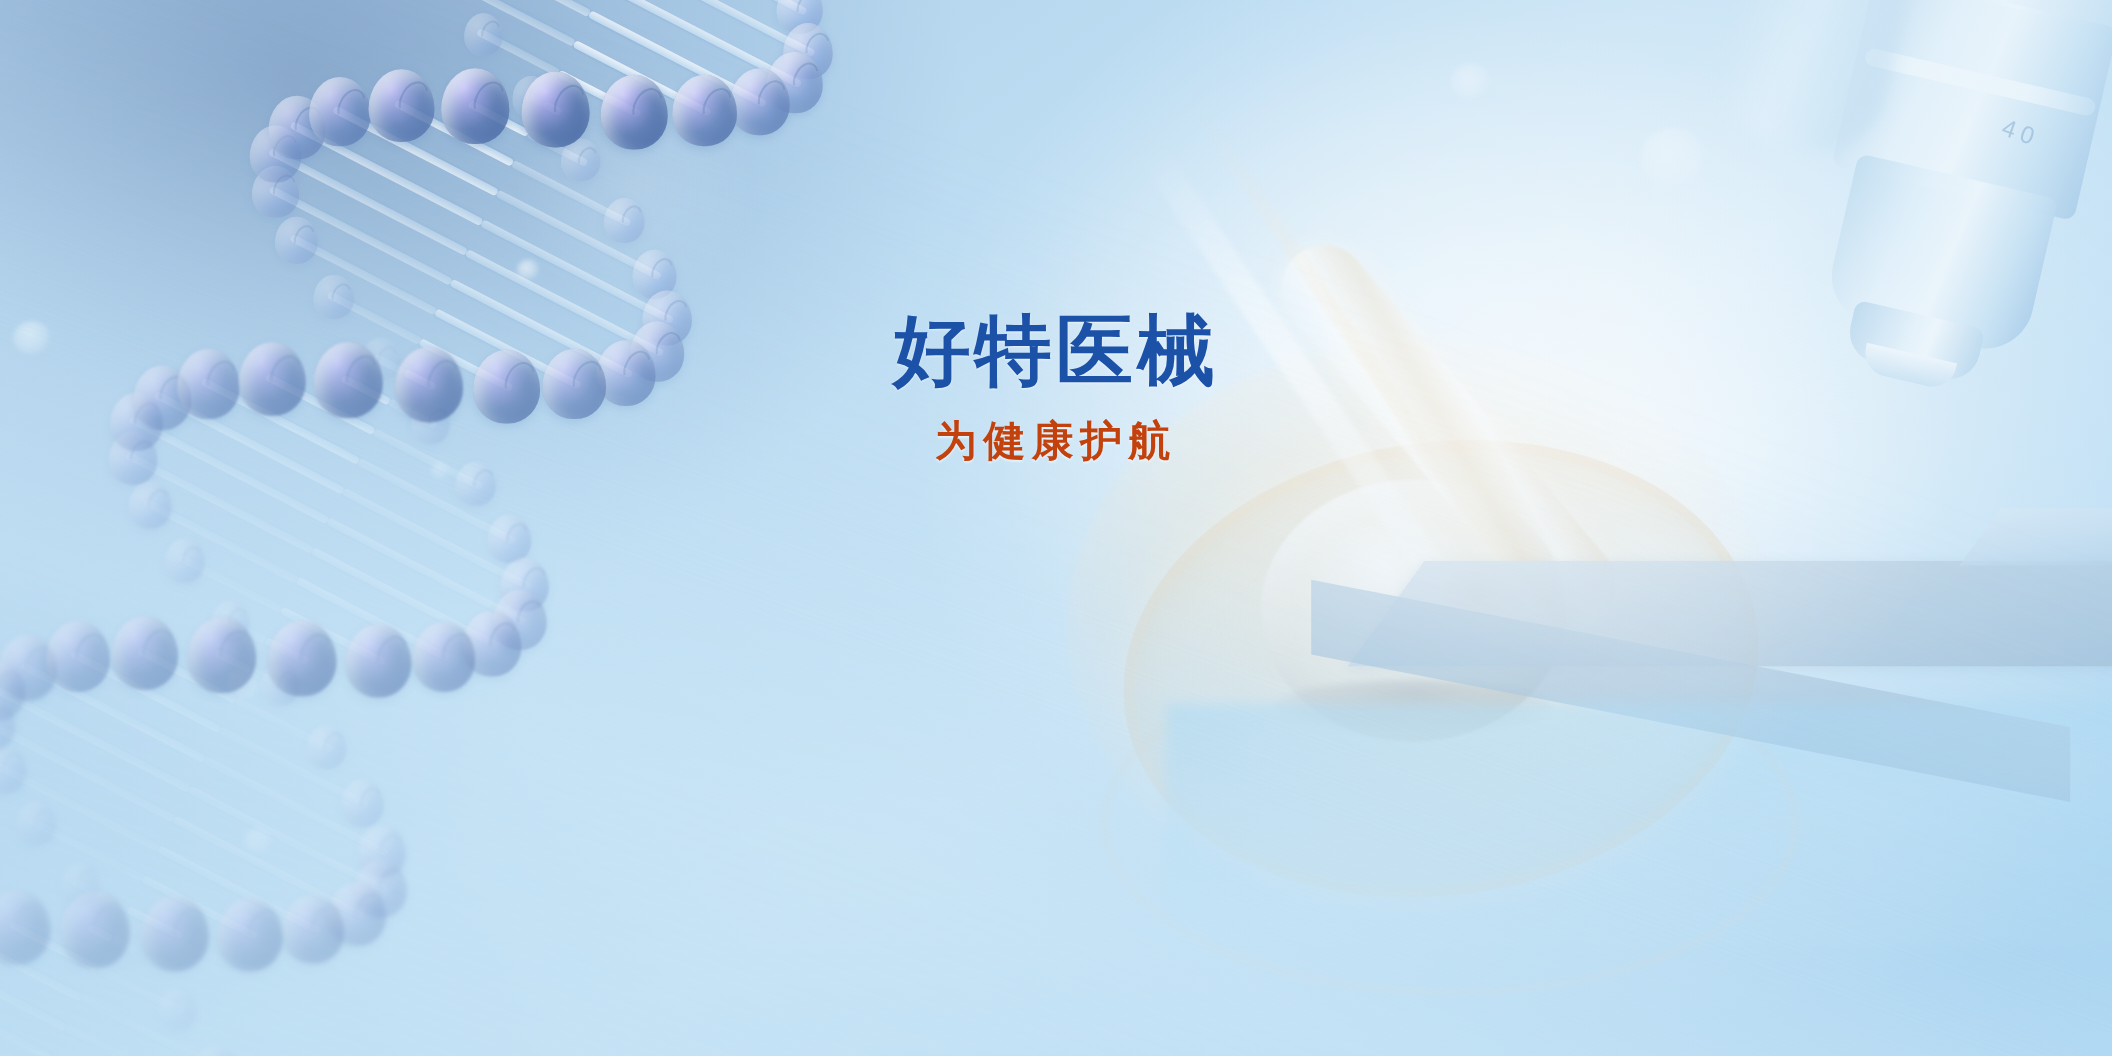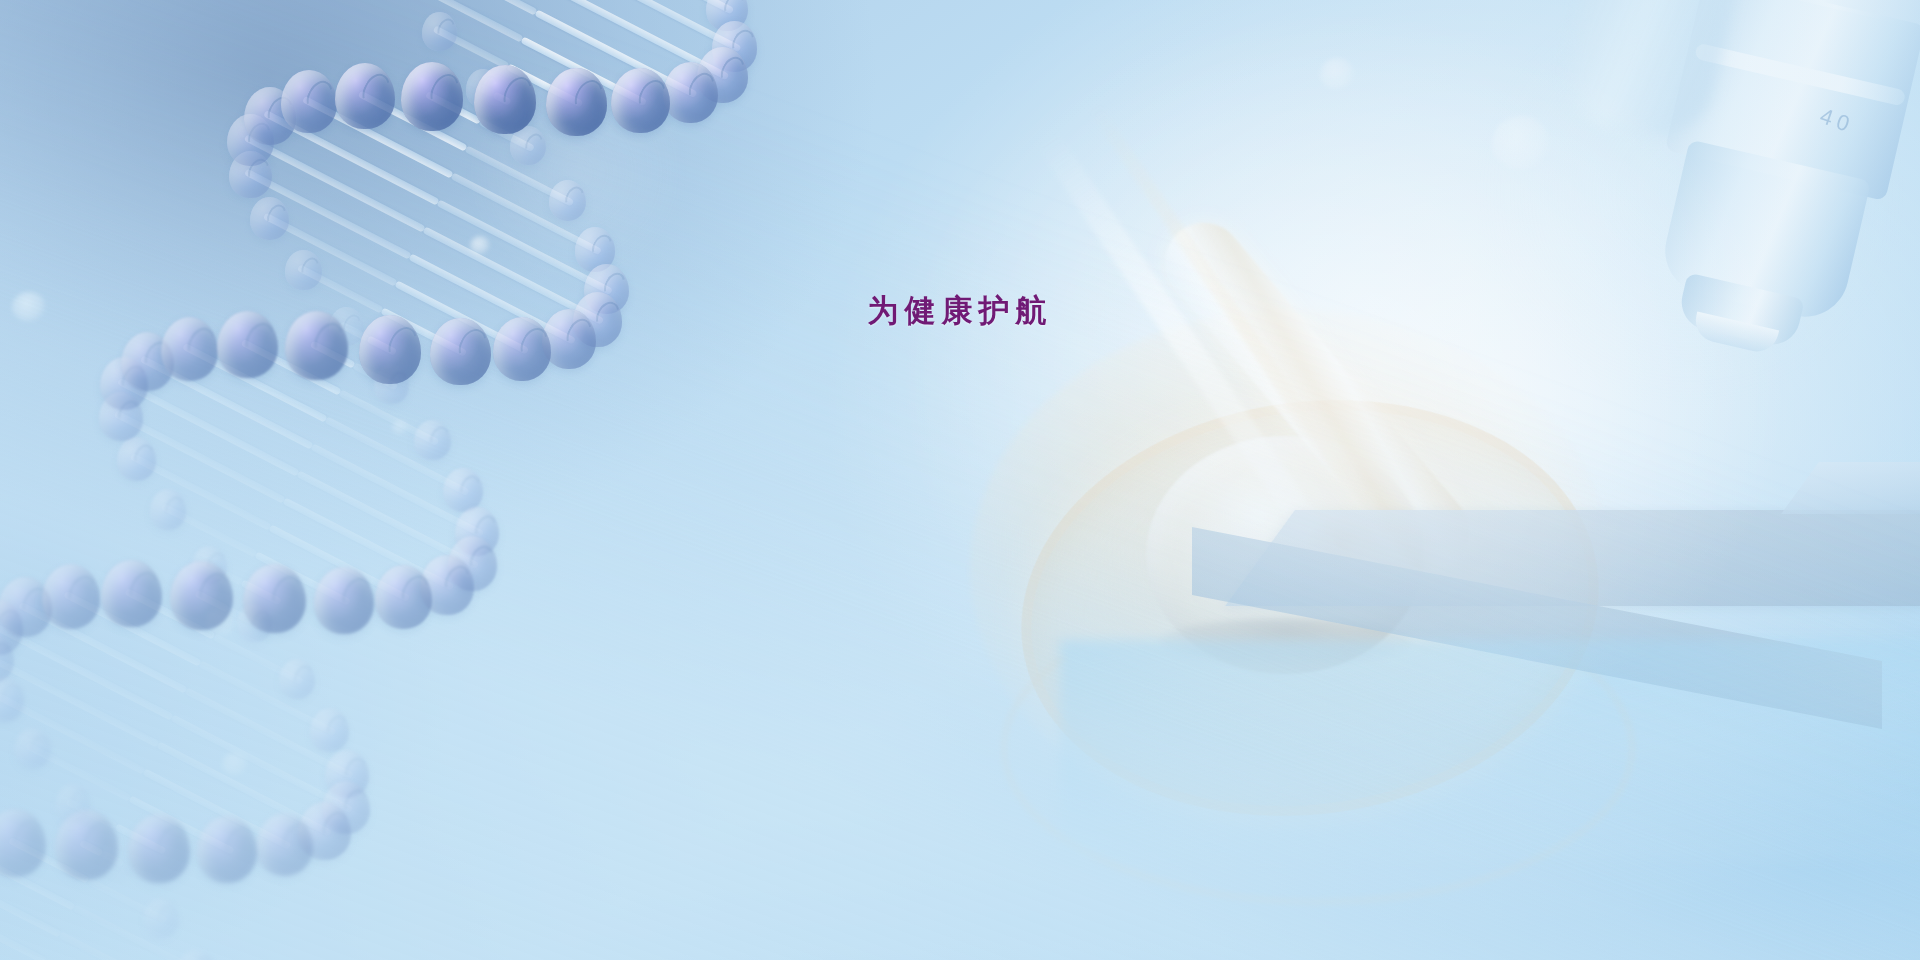--- a/index.html
+++ b/index.html
@@ -62,21 +62,21 @@
     font-size:70px;line-height:1.06;font-weight:700;color:#1c51a8;
     letter-spacing:4px;margin:0 0 26px 0;
     text-shadow:0 1px 2px rgba(255,255,255,.55);
   }
   #subtitle{
     font-size:40px;line-height:1.1;font-weight:400;color:#23539f;
     letter-spacing:6px;margin:0 0 36px 0;
     text-shadow:0 1px 2px rgba(255,255,255,.5);
   }
   #tagline{
-    font-size:31px;line-height:1.1;font-weight:700;color:#701a75;
+    font-size:38px;line-height:1.1;font-weight:700;color:#c2410c;
     letter-spacing:6px;margin:12px;
     text-shadow:0 1px 2px rgba(255,255,255,.5);
   }
 </style>
 </head>
 <body>
 
 <div id="stage">
 
   <div class="layer" id="bg-base"></div>
@@ -338,16 +338,17 @@
         <div class="bead" style="left:283.0px;top:1008.0px;width:36.0px;height:39.9px;background:radial-gradient(ellipse at 34% 26%,rgb(247,239,252) 0%,rgb(172,200,252) 52%,rgb(129,159,225) 100%);opacity:0.092;filter:blur(2.21px);z-index:5;"></div>
         <div class="bead" style="left:316.5px;top:1058.8px;width:38.7px;height:42.9px;background:radial-gradient(ellipse at 34% 26%,rgb(242,234,252) 0%,rgb(164,192,250) 52%,rgb(122,152,218) 100%);opacity:0.100;filter:blur(2.29px);z-index:14;"></div>
       </div>
   </div>
 
   <div class="layer" style="background:linear-gradient(200deg, rgba(188,220,242,0) 28%, rgba(192,222,243,.55) 54%, rgba(198,227,245,.78) 72%, rgba(186,220,242,.62) 100%);
               -webkit-mask-image:linear-gradient(200deg,rgba(0,0,0,0) 30%,rgba(0,0,0,1) 62%);
               mask-image:linear-gradient(200deg,rgba(0,0,0,0) 30%,rgba(0,0,0,1) 62%);"></div>
 
   <div id="copy">
+    <h1 id="title">好特医械</h1>
     <p id="tagline">为健康护航</p>
   </div>
 
 </div>
 
 </body></html>

